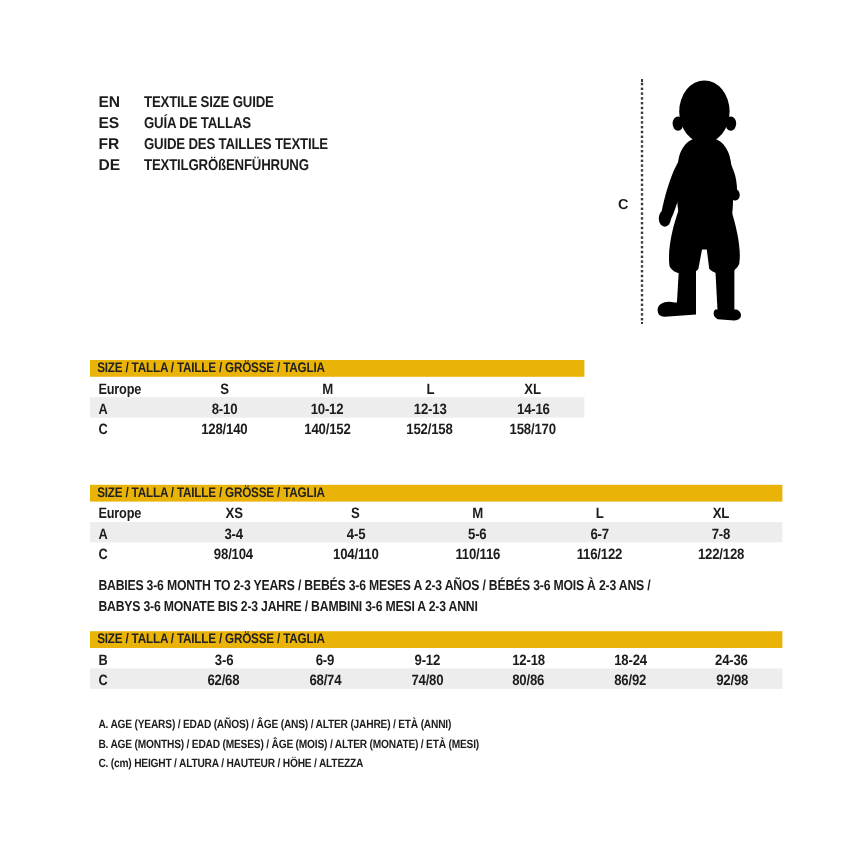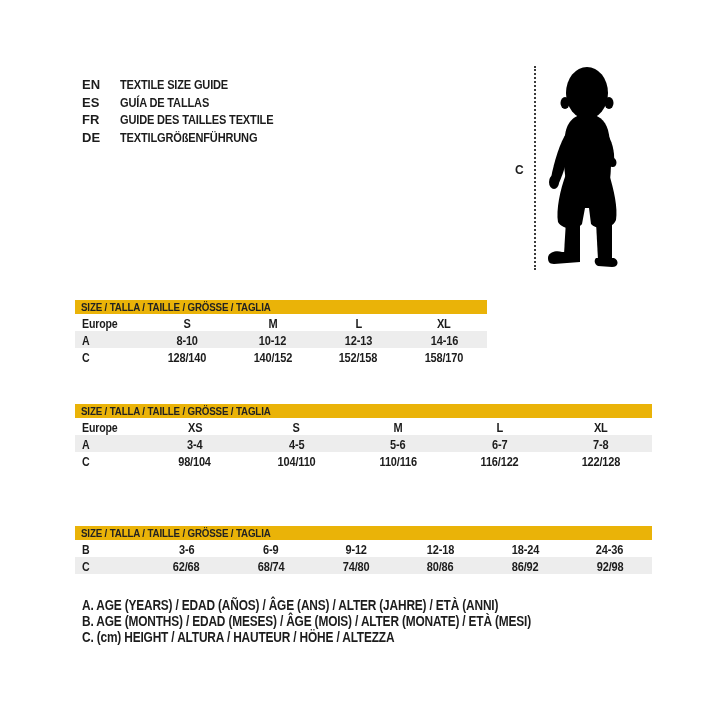--- a/index.html
+++ b/index.html
@@ -31,21 +31,21 @@
 
   
   .tbl{position:absolute;left:75px;font-size:12.5px;}
   .tbl-head{height:14px;background:#eab308;display:flex;align-items:center;padding-left:6px;font-size:11.5px;color:#222;}
   .trow{display:flex;height:17px;align-items:flex-end;}
   .trow.shade{background:#ededed;}
   .lab{width:62px;padding-left:7px;}
   .val{flex:1;text-align:center;}
 
   
-  .footnotes{position:absolute;left:82px;top:597px;font-size:14px;line-height:16px;}
+  .footnotes{position:absolute;left:82px;top:597px;font-size:10px;line-height:16px;}
 </style>
 </head>
 <body>
 
 <div class="canvas">
 
   <div class="lang-block">
     <div class="lang-row">
       <span class="lang-code">EN</span>
       <span class="cond">TEXTILE SIZE GUIDE</span>
@@ -134,20 +134,24 @@
     <div class="trow">
       <span class="lab"><span class="cond">C</span></span>
       <span class="val"><span class="condc">98/104</span></span>
       <span class="val"><span class="condc">104/110</span></span>
       <span class="val"><span class="condc">110/116</span></span>
       <span class="val"><span class="condc">116/122</span></span>
       <span class="val"><span class="condc">122/128</span></span>
     </div>
   </div>
 
+  <div class="sec-title" style="top:480px;line-height:17px">
+    <span class="cond">BABIES 3-6 MONTH TO 2-3 YEARS / BEBÉS 3-6 MESES A 2-3 AÑOS / BÉBÉS 3-6 MOIS À 2-3 ANS /</span><br>
+    <span class="cond">BABYS 3-6 MONATE BIS 2-3 JAHRE / BAMBINI 3-6 MESI A 2-3 ANNI</span>
+  </div>
   <div class="tbl" style="top:526px;width:577px">
     <div class="tbl-head">
       <span class="cond">SIZE / TALLA / TAILLE / GRÖSSE / TAGLIA</span>
     </div>
     <div class="trow">
       <span class="lab"><span class="cond">B</span></span>
       <span class="val"><span class="condc">3-6</span></span>
       <span class="val"><span class="condc">6-9</span></span>
       <span class="val"><span class="condc">9-12</span></span>
       <span class="val"><span class="condc">12-18</span></span>

